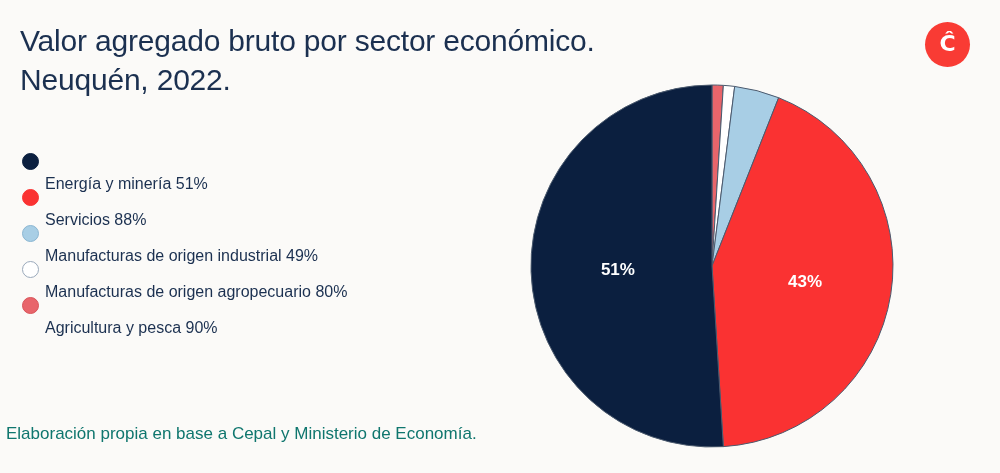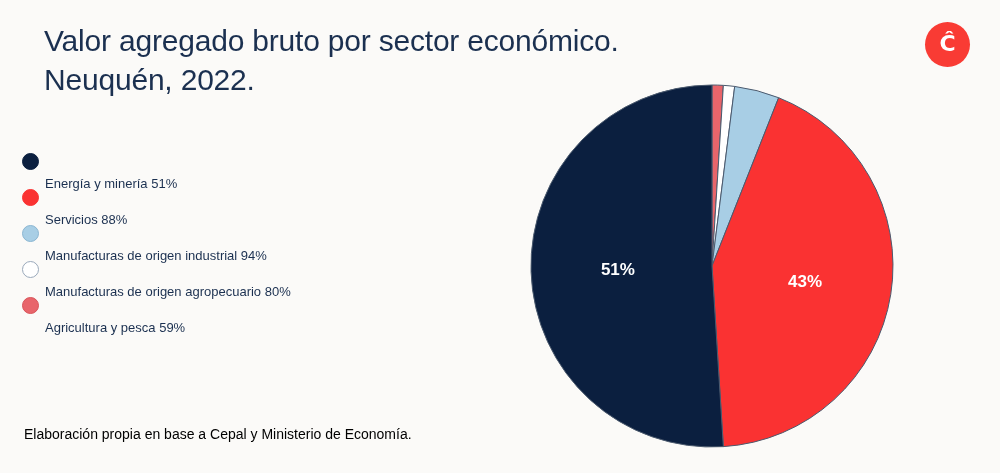--- a/index.html
+++ b/index.html
@@ -29,21 +29,20 @@
     top: 21px;
     width: 700px;
   }
   .title-line {
     font-size: 30px;
     line-height: 39px;
     font-weight: 400;
     color: #1b3050;
     letter-spacing: -0.2px;
     white-space: nowrap;
-    margin-left: 24px;
   }
 
   
   .logo-badge {
     position: absolute;
     left: 925px;
     top: 22px;
     width: 45px;
     height: 45px;
     border-radius: 50%;
@@ -75,21 +74,21 @@
   }
   .legend-bullet {
     width: 17px;
     height: 17px;
     border-radius: 50%;
     flex: 0 0 17px;
     margin-right: 6px;
     box-sizing: border-box;
   }
   .legend-label {
-    font-size: 13px;
+    font-size: 16px;
     line-height: 24px;
     color: #1b3050;
     white-space: nowrap;
     margin-top: 46px;
   }
 
   
   .pie-wrap {
     position: absolute;
     left: 528px;
@@ -101,25 +100,25 @@
   .pie-svg { display: block; }
   .pie-label {
     font-family: "Liberation Sans", sans-serif;
     font-size: 17px;
     fill: #ffffff;
   }
 
   
   .footnote {
     position: absolute;
-    left: 24px;
+    left: 6px;
     top: 425px;
-    font-size: 14px;
+    font-size: 17px;
     line-height: 18px;
-    color: #000000;
+    color: #0f766e;
     white-space: nowrap;
   }
 </style>
 </head>
 <body>
 
 <div id="canvas">
 
   <div class="title-block">
     <div class="title-line">Valor agregado bruto por sector económico.</div>
@@ -134,29 +133,29 @@
     <div class="legend-item">
       <span class="legend-bullet" style="background:#0b1f3f;border:1px solid #0b1f3f;"></span>
       <span class="legend-label">Energía y minería 51%</span>
     </div>
     <div class="legend-item">
       <span class="legend-bullet" style="background:#fa3232;border:1px solid #fa3232;"></span>
       <span class="legend-label">Servicios 88%</span>
     </div>
     <div class="legend-item">
       <span class="legend-bullet" style="background:#a8cee5;border:1px solid #8bb6d2;"></span>
-      <span class="legend-label">Manufacturas de origen industrial 94%</span>
+      <span class="legend-label">Manufacturas de origen industrial 49%</span>
     </div>
     <div class="legend-item">
       <span class="legend-bullet" style="background:#ffffff;border:1px solid #9aa9bb;"></span>
       <span class="legend-label">Manufacturas de origen agropecuario 80%</span>
     </div>
     <div class="legend-item">
       <span class="legend-bullet" style="background:#e8656b;border:1px solid #d9545a;"></span>
-      <span class="legend-label">Agricultura y pesca 59%</span>
+      <span class="legend-label">Agricultura y pesca 90%</span>
     </div>
   </div>
 
   <div class="pie-wrap">
     <svg class="pie-svg" id="pie-svg" width="368" height="368" viewBox="0 0 368 368">
         <path d="M 184 184 L 184.00 3.00 A 181 181 0 0 1 195.37 3.36 Z" fill="#e8656b" stroke="#4b5a6e" stroke-width="1"></path>
         <path d="M 184 184 L 195.37 3.36 A 181 181 0 0 1 206.69 4.43 Z" fill="#ffffff" stroke="#4b5a6e" stroke-width="1"></path>
         <path d="M 184 184 L 206.69 4.43 A 181 181 0 0 1 250.63 15.71 Z" fill="#a8cee5" stroke="#4b5a6e" stroke-width="1"></path>
         <path d="M 184 184 L 250.63 15.71 A 181 181 0 0 1 195.37 364.64 Z" fill="#fa3232" stroke="#4b5a6e" stroke-width="1"></path>
         <text x="277.0" y="204.7" text-anchor="middle" class="pie-label">43%</text>

